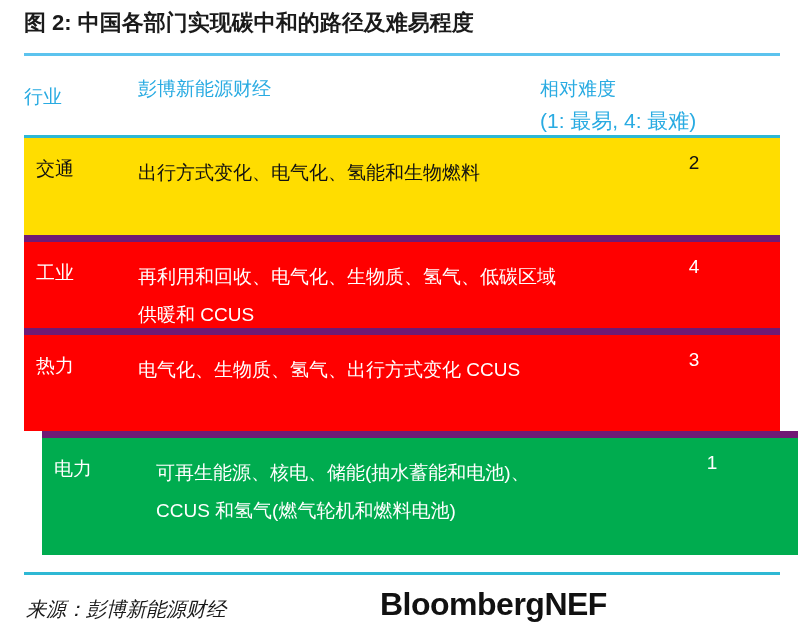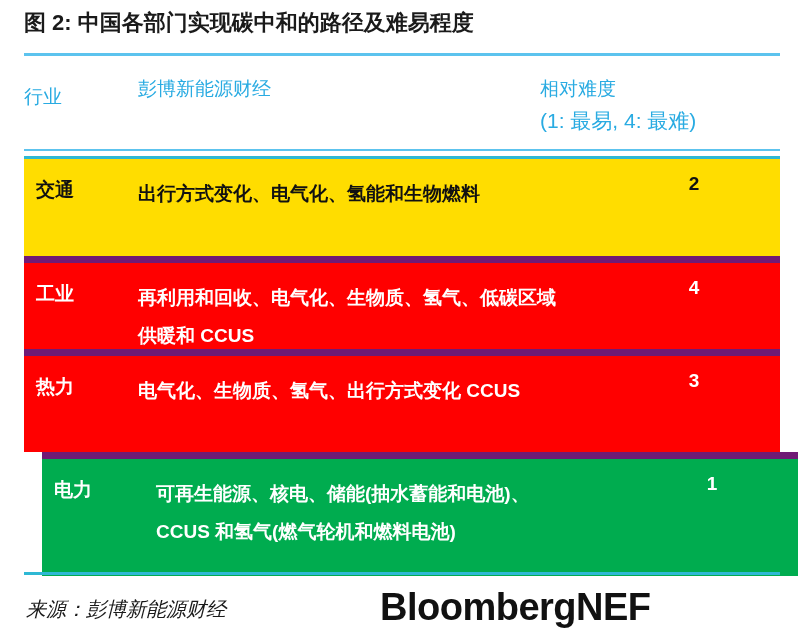--- a/index.html
+++ b/index.html
@@ -70,23 +70,22 @@
     top: 149px;
     width: 756px;
     height: 2px;
     background: #5CC3EE;
   }
 
   
   .table-body {
     position: absolute;
     left: 24px;
-    top: 156px;
+    top: 135px;
     width: 604px;
-    font-weight: bold;
   }
 
   .row {
     position: relative;
     box-sizing: border-box;
     width: 756px;
     border-top: 3px solid #2EB8D4;
   }
   .row.sub { border-top: 7px solid #701a75; }
 
@@ -152,21 +151,21 @@
     top: 18px;
     font-size: 20px;
     font-style: italic;
     color: #1a1a1a;
     white-space: nowrap;
   }
   .brand {
     position: absolute;
     left: 380px;
     top: 8px;
-    font-size: 38px;
+    font-size: 32px;
     font-weight: bold;
     color: #111111;
     letter-spacing: -0.5px;
     white-space: nowrap;
   }
 </style>
 </head>
 <body>
 
 <div class="figure">

